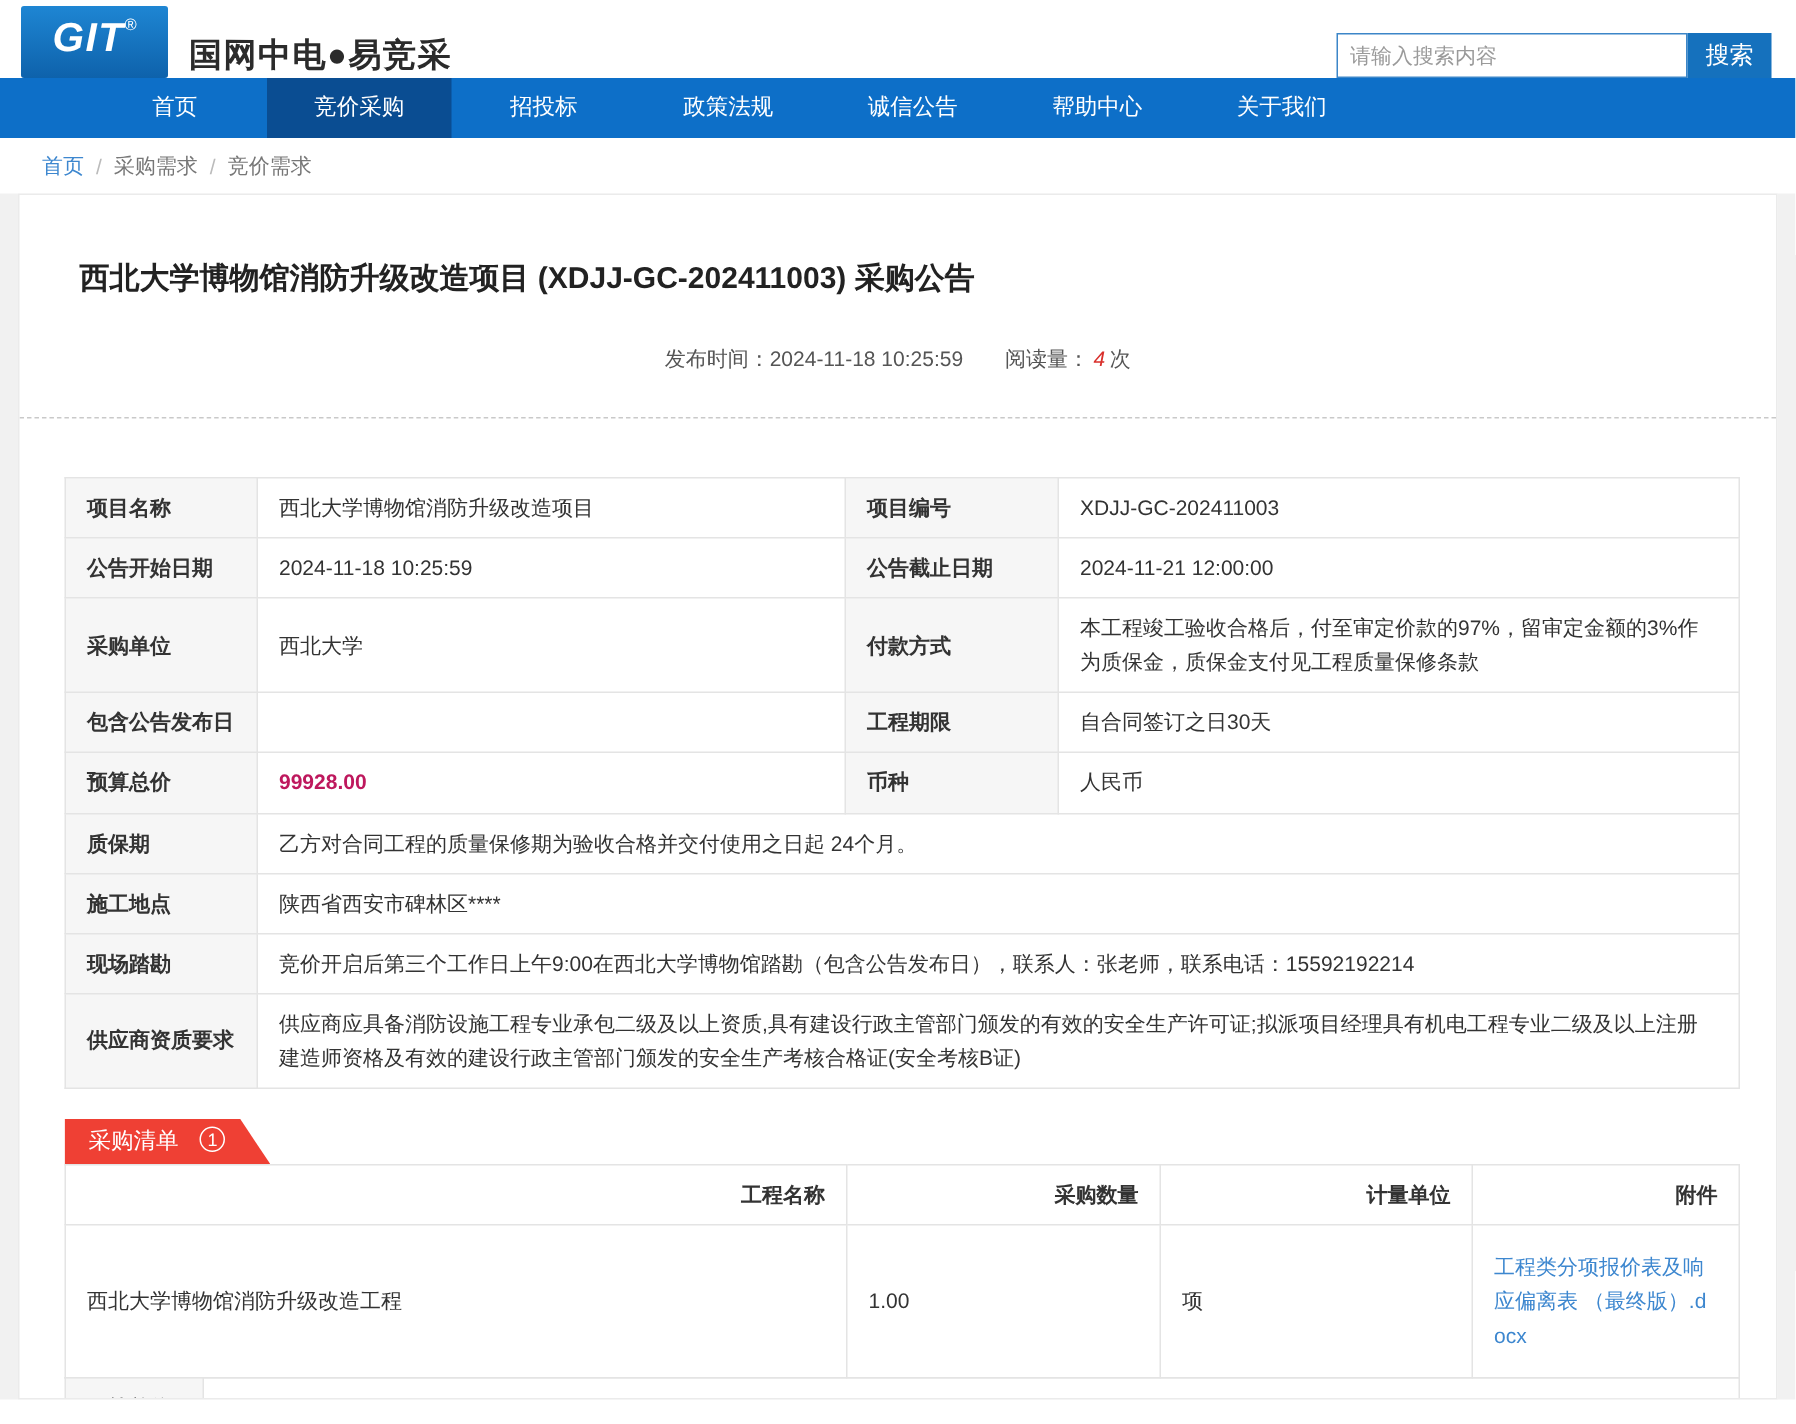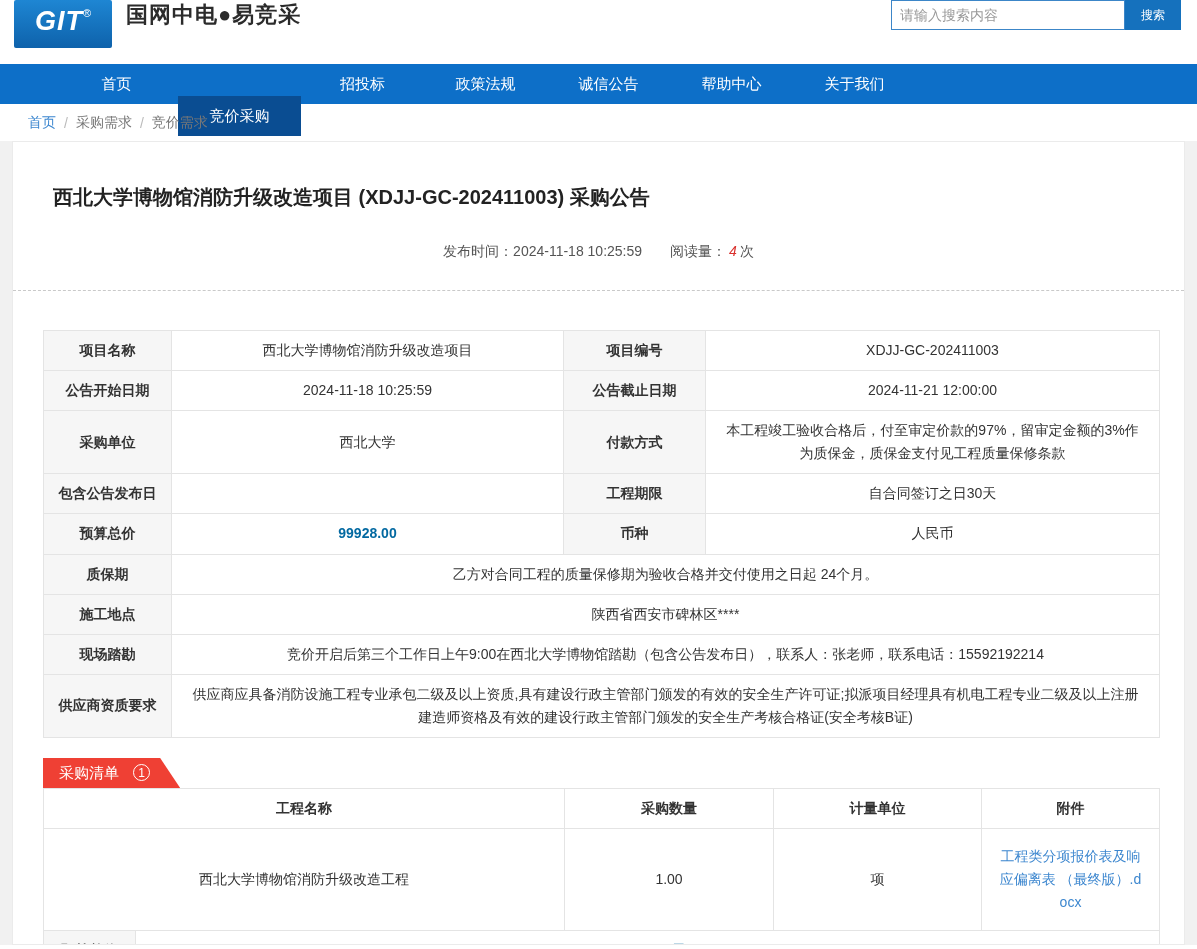--- a/index.html
+++ b/index.html
@@ -1,66 +1,66 @@
 <!DOCTYPE html>
 <html><head>
 <meta charset="utf-8">
 <style>
   * { margin:0; padding:0; box-sizing:border-box; }
   html,body { width:1197px; height:949px; overflow:hidden; background:#fff;
     font-family:"Liberation Sans","DejaVu Sans",sans-serif; color:#333; }
 
   
-  .site-header { height:64px; display:flex; align-items:flex-start; padding:0 16px 0 14px; background:#fff; }
+  .site-header { height:52px; display:flex; align-items:flex-end; padding:0 16px 0 14px; background:#fff; }
   .logo-box { width:98px; height:48px; background:linear-gradient(180deg,#1e86d3,#0e62ab);
     border-radius:2px; display:flex; align-items:flex-start; justify-content:center; padding-top:6px; }
   .logo-git { color:#fff; font-style:italic; font-weight:bold; font-size:27px; letter-spacing:1px; }
   .logo-reg { color:#fff; font-size:11px; margin-top:1px; }
   .brand { font-size:22px; font-weight:bold; color:#2b2b2b; margin-left:14px; letter-spacing:1px; }
   .search-bar { margin-left:auto; display:flex; align-items:center; }
   .search-input { width:234px; height:30px; border:1px solid #3c86c8; padding:0 8px; font-size:14px; color:#333; outline:none; }
   .search-input::placeholder { color:#9a9a9a; }
-  .search-btn { width:56px; height:30px; background:#1571bd; color:#fff; border:none; font-size:12px; cursor:pointer; }
+  .search-btn { width:56px; height:30px; background:#1571bd; color:#fff; border:none; font-size:16px; cursor:pointer; }
 
   
   .main-nav { height:40px; background:#0d6fc8; display:flex; padding-left:55px; }
   .nav-item { width:123px; height:40px; line-height:40px; text-align:center; color:#fff;
     font-size:15px; text-decoration:none; display:block; cursor:pointer; }
-  .nav-item.active { background:#0a4d92;margin-top:32px; }
+  .nav-item.active { background:#0a4d92; }
 
   
   .breadcrumb { height:37px; display:flex; align-items:center; padding-left:28px; font-size:14px; background:#fff; }
   .crumb-link { color:#3d87cf; text-decoration:none; cursor:pointer; }
   .crumb { color:#777; }
   .crumb-sep { color:#bbb; margin:0 8px; }
 
   
   .page-body { background:#f1f1f1; padding:0 12px; height:804px; }
   .card { background:#fff; border:1px solid #ebebeb; height:100%; overflow:hidden; }
   .doc-title { font-size:20px; font-weight:bold; color:#222; padding:42px 40px 0; }
   .meta { text-align:center; margin-top:32px; font-size:14px; color:#555; }
   .meta .gap { display:inline-block; width:28px; }
   .views-count { color:#d9302c; font-style:italic; margin:0 3px; }
   .dashed-divider { border-top:1px dashed #c9c9c9; margin-top:29px; }
 
   
   table { border-collapse:collapse; table-layout:fixed; width:1116px; margin-left:30px; font-size:14px; }
   .info-table { margin-top:39px; }
-  td, th { border:1px solid #e4e4e4; padding:8px 14px; vertical-align:middle; line-height:1.65; word-break:break-all;text-align:center; }
+  td, th { border:1px solid #e4e4e4; padding:8px 14px; vertical-align:middle; line-height:1.65; word-break:break-all; }
   .lbl { background:#f6f6f6; font-weight:bold; color:#333; }
-  .red { color:#0369a1; font-weight:bold; }
+  .red { color:#be185d; font-weight:bold; }
 
   
   .purchase-section { margin-top:20px; }
   .tab-flag { margin-left:30px; display:inline-block; height:30px; line-height:30px; padding:0 30px 0 16px;
     background:#ef4034; color:#fff; font-size:15px;
     clip-path:polygon(0 0, calc(100% - 20px) 0, 100% 100%, 0 100%); }
   .tab-badge { display:inline-block; width:17px; height:17px; line-height:16px; border:1px solid #fff;
     border-radius:50%; text-align:center; font-size:12px; margin-left:10px; vertical-align:1px; }
-  .purchase-table th { text-align:center; font-weight:bold; background:#fff; padding:8px 14px; }
+  .purchase-table th { text-align:right; font-weight:bold; background:#fff; padding:8px 14px; }
   .purchase-table td { padding:16px 14px; }
   .attach-link { color:#3d87cf; text-decoration:none; cursor:pointer; }
   .detail-table { margin-top:-1px; }
 </style>
 </head>
 <body>
 
 <header class="site-header">
   <div class="logo-box">
     <span class="logo-git">GIT</span>

